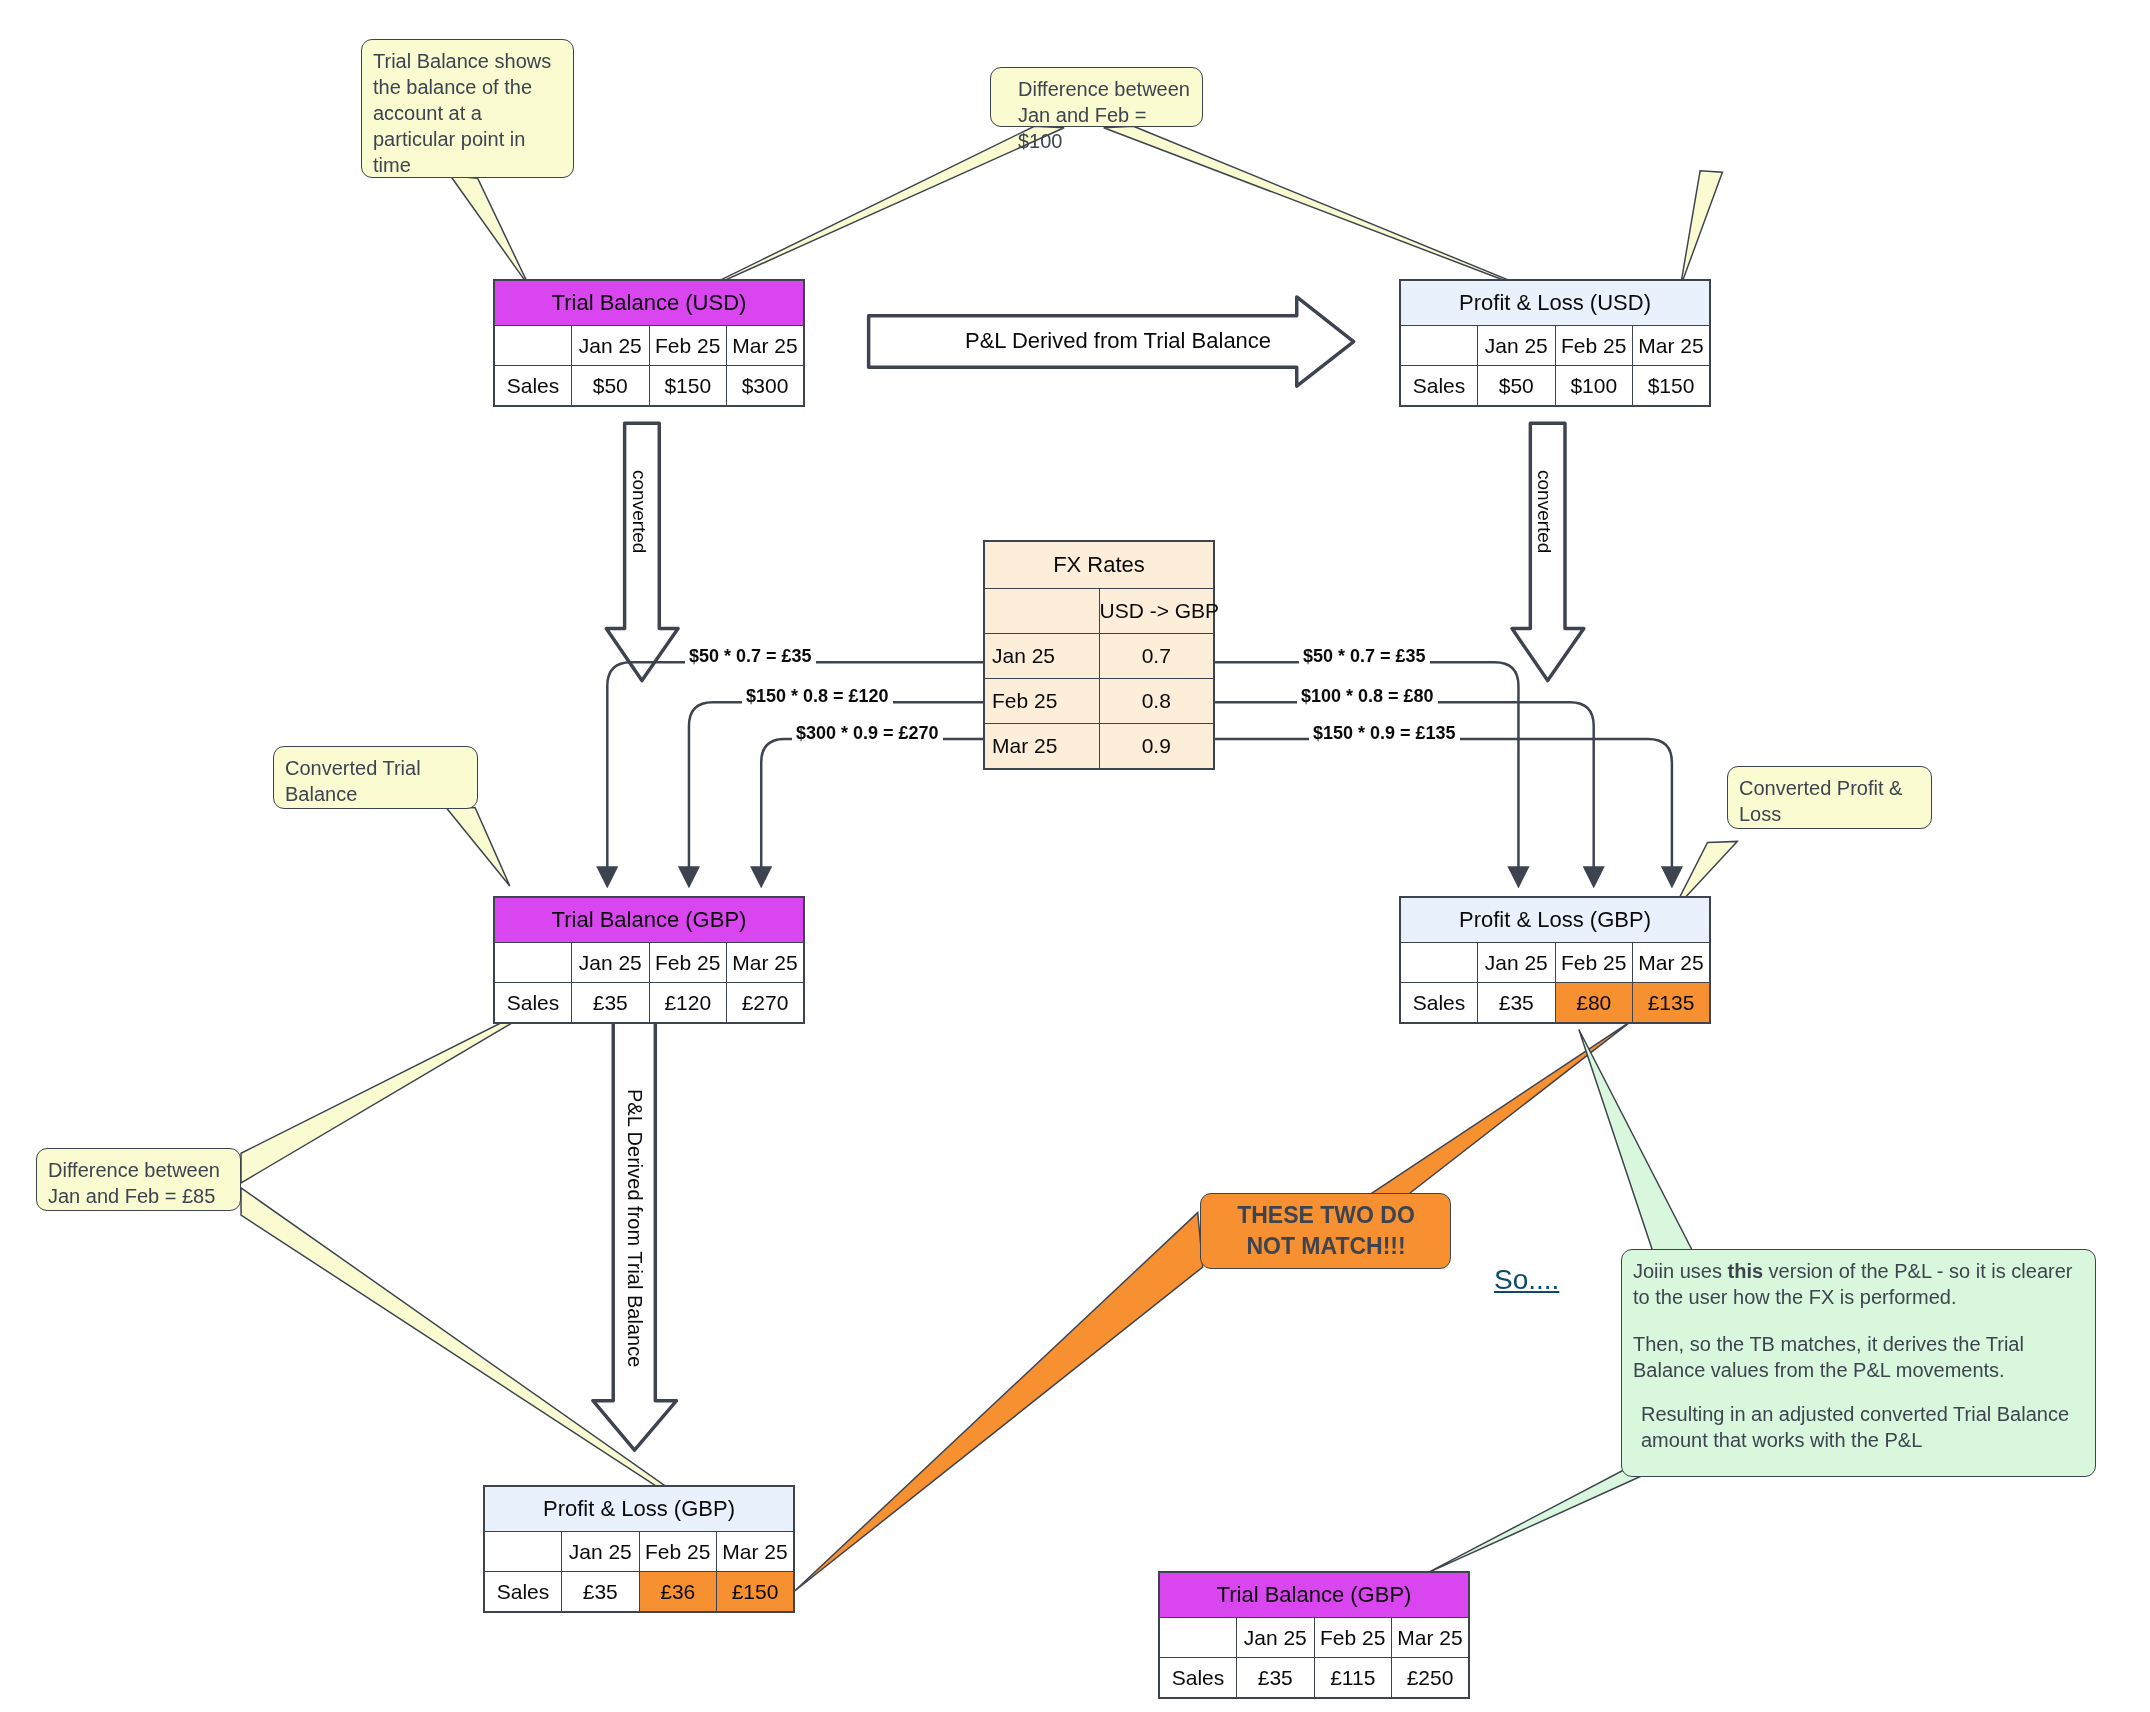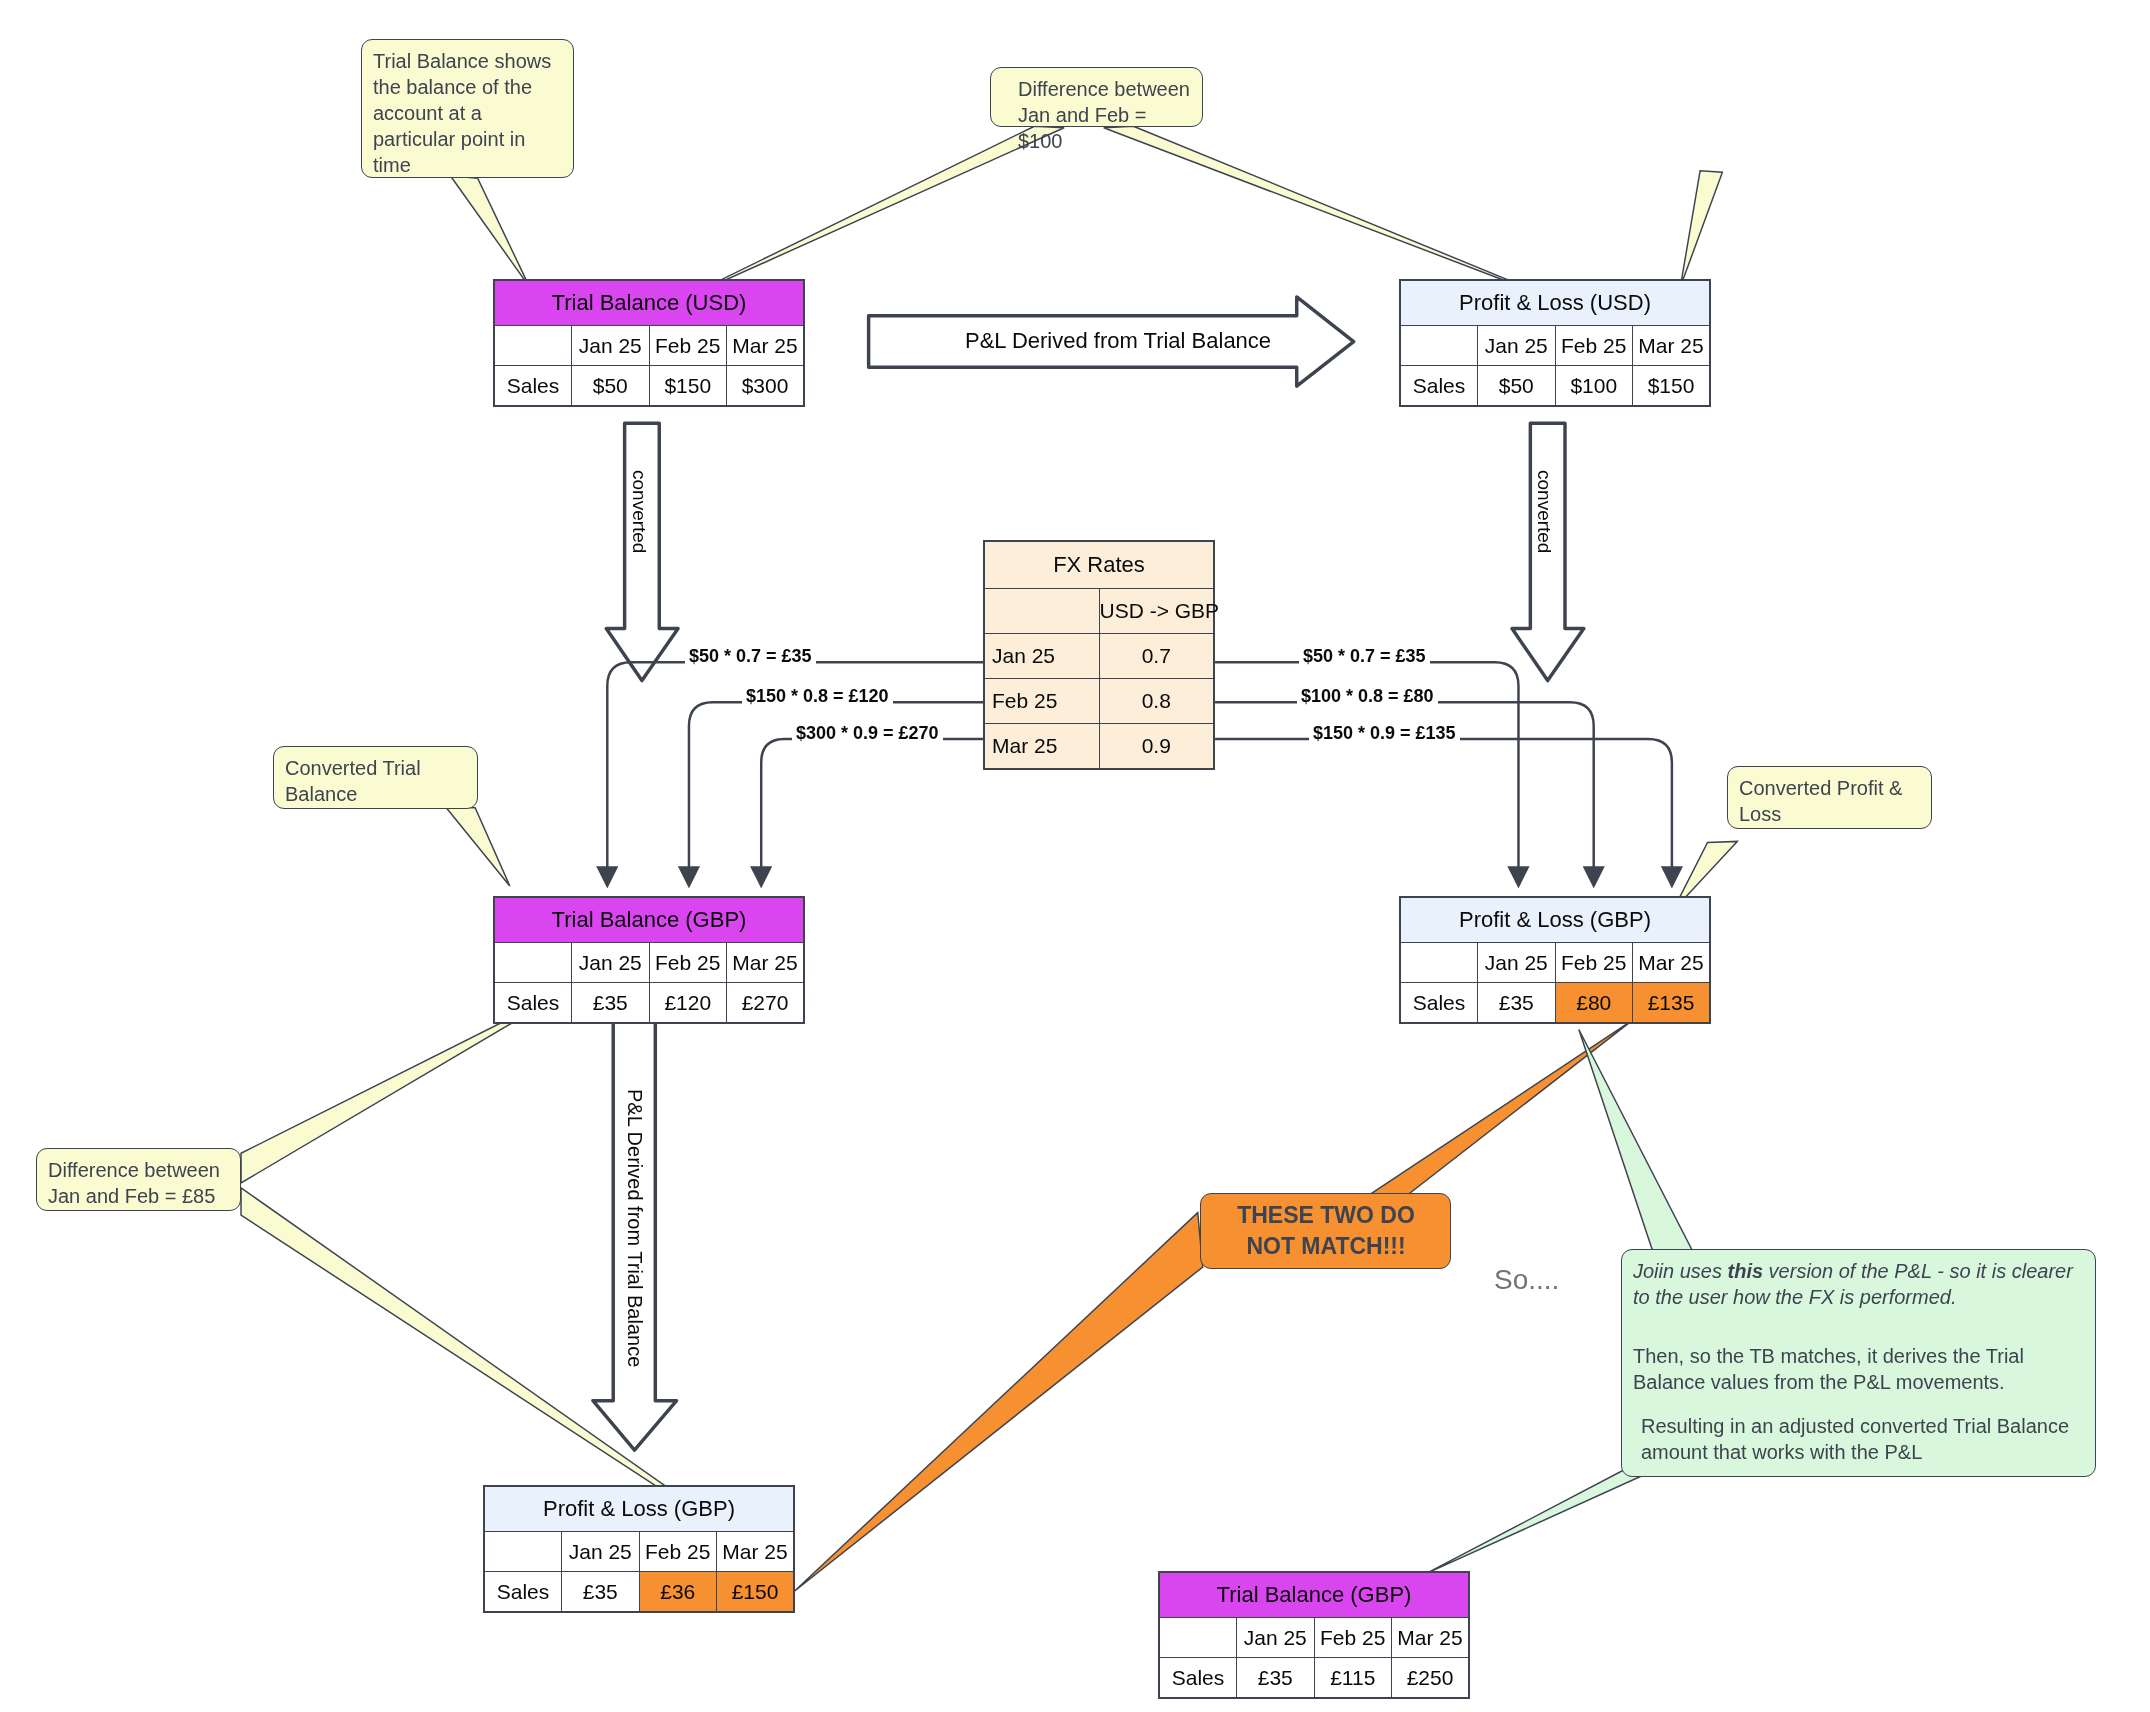--- a/index.html
+++ b/index.html
@@ -99,23 +99,24 @@
     font-size: 23px;
     line-height: 1.35;
     display: flex;
     align-items: center;
     justify-content: center;
   }
 
   
   .plain-label {
     position: absolute;
-    color: #737373;
+    color: #0c4a6e;
     font-size: 22px;
     white-space: nowrap;
+    text-decoration: underline;
   }
   .wire-label {
     position: absolute;
     color: #0a0a0a;
     font-size: 18px;
     font-weight: bold;
     background: #ffffff;
     white-space: nowrap;
     padding: 0 4px;
   }
@@ -227,21 +228,21 @@
 
   <div class="callout" style="left:1727px; top:766px; width:205px; height:63px;">Converted Profit &amp; Loss</div>
 
   <div class="callout" style="left:36px; top:1148px; width:205px; height:63px;">Difference between Jan and Feb = £85</div>
 
   <div class="callout orange" style="left:1200px; top:1193px; width:251px; height:76px;">THESE TWO DO NOT MATCH!!!</div>
 
   <div class="plain-label" style="left:1494px; top:1264px; font-size:28px;">So....</div>
 
   <div class="callout green" style="left:1621px; top:1249px; width:475px; height:228px;">
-    <p style="margin:0 0 32px 0;font-style:italic;">
+    <p style="margin:0 0 20px 0;">
       <span>Joiin uses </span><b>this</b><span> version of the P&amp;L - so it is clearer to the user how the FX is performed.</span>
     </p>
     <p style="margin:0 0 17px 0;">Then, so the TB matches, it derives the Trial Balance values from the P&amp;L movements.</p>
     <p style="margin:8px;">Resulting in an adjusted converted Trial Balance amount that works with the P&amp;L</p>
   </div>
 
   <div class="big-arrow-text" style="left:965px; top:328px;">P&amp;L Derived from Trial Balance</div>
 
   <div class="vert-lbl" style="left:650px; top:470px; transform:rotate(90deg);">converted</div>
 

